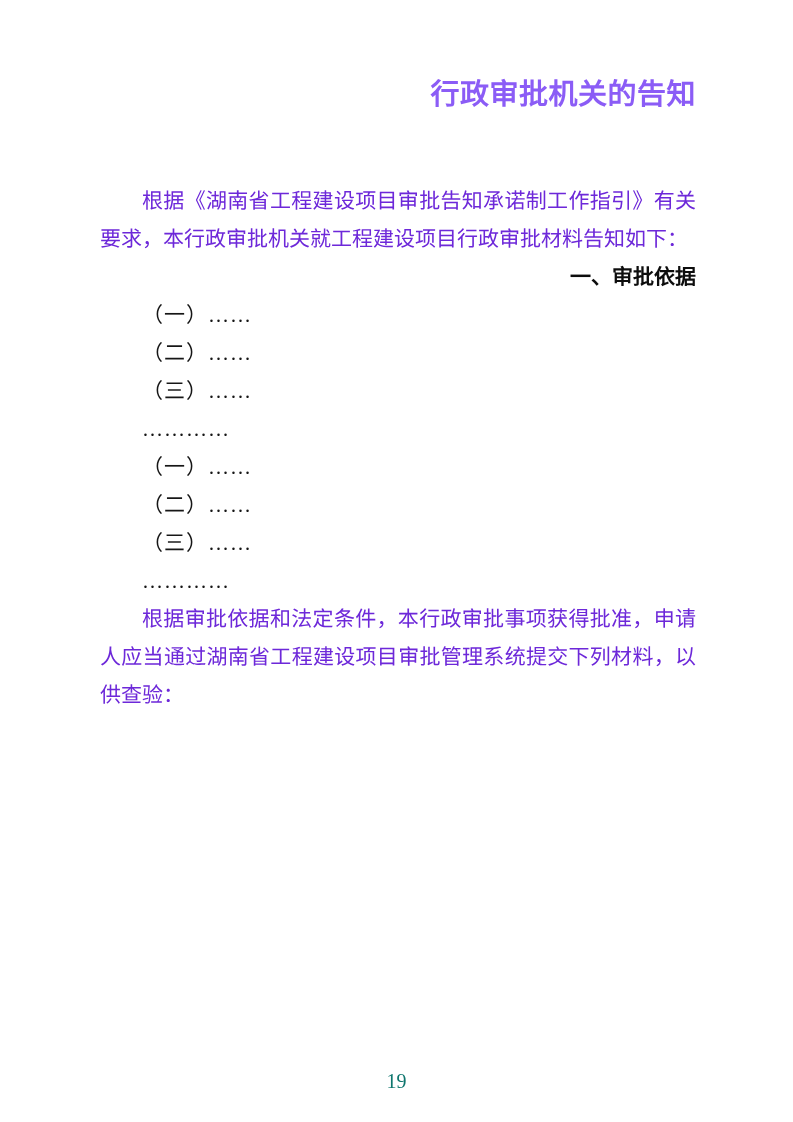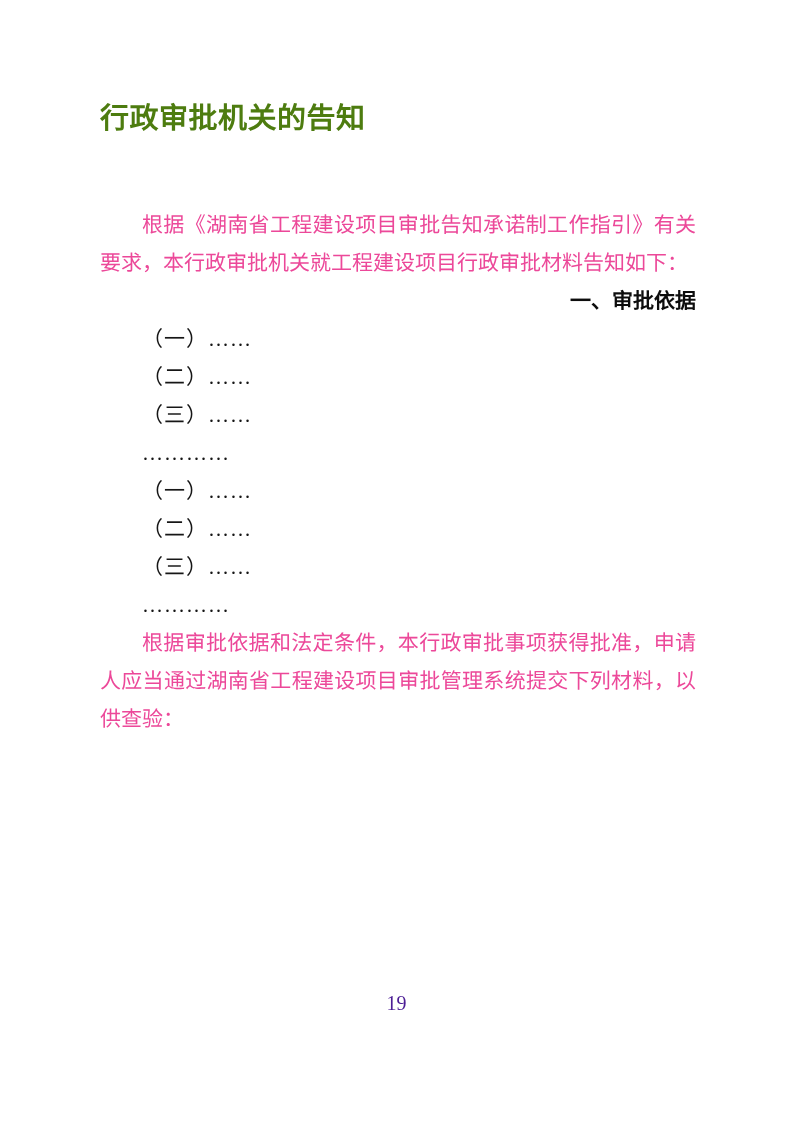--- a/index.html
+++ b/index.html
@@ -14,36 +14,36 @@
     font-family: "Liberation Serif", "DejaVu Serif", serif;
     overflow: hidden;
   }
   .content {
     position: absolute;
     left: 100px;
     top: 0;
     width: 596px;
   }
   .doc-title {
-    margin-top: 96px;
+    margin-top: 72px;
     margin-bottom: 66px;
     font-size: 29px;
     line-height: 44px;
     font-weight: 900;
-    text-align: left;
+    text-align: right;
     letter-spacing: 0.5px;
-    color: #4d7c0f;
+    color: #8b5cf6;
     font-family: "Liberation Serif", "DejaVu Serif", serif;
   }
   .body-line {
     font-size: 21px;
     line-height: 38px;
     text-align: justify;
     text-justify: inter-ideograph;
-    color: #ec4899;
+    color: #6d28d9;
   }
   .indent { text-indent: 2em; }
   .section-heading {
     font-size: 21px;
     line-height: 38px;
     font-weight: bold;
     text-indent: 2em;
     color: #0d0d0d;
     font-family: "Liberation Sans", "DejaVu Sans", sans-serif;
     text-align: right;
@@ -51,26 +51,26 @@
   .list-item {
     font-size: 21px;
     line-height: 38px;
     text-indent: 2em;
     color: #161616;
     letter-spacing: 1px;
   }
   .page-footer {
     position: absolute;
     left: 0;
-    top: 990px;
+    top: 1068px;
     width: 793px;
     text-align: center;
     font-size: 20px;
     line-height: 26px;
-    color: #4c1d95;
+    color: #0f766e;
     font-family: "Liberation Serif", "DejaVu Serif", serif;
   }
 </style>
 </head>
 <body>
 
 <div class="page">
   <div class="content">
 
     <h1 class="doc-title">行政审批机关的告知</h1>

